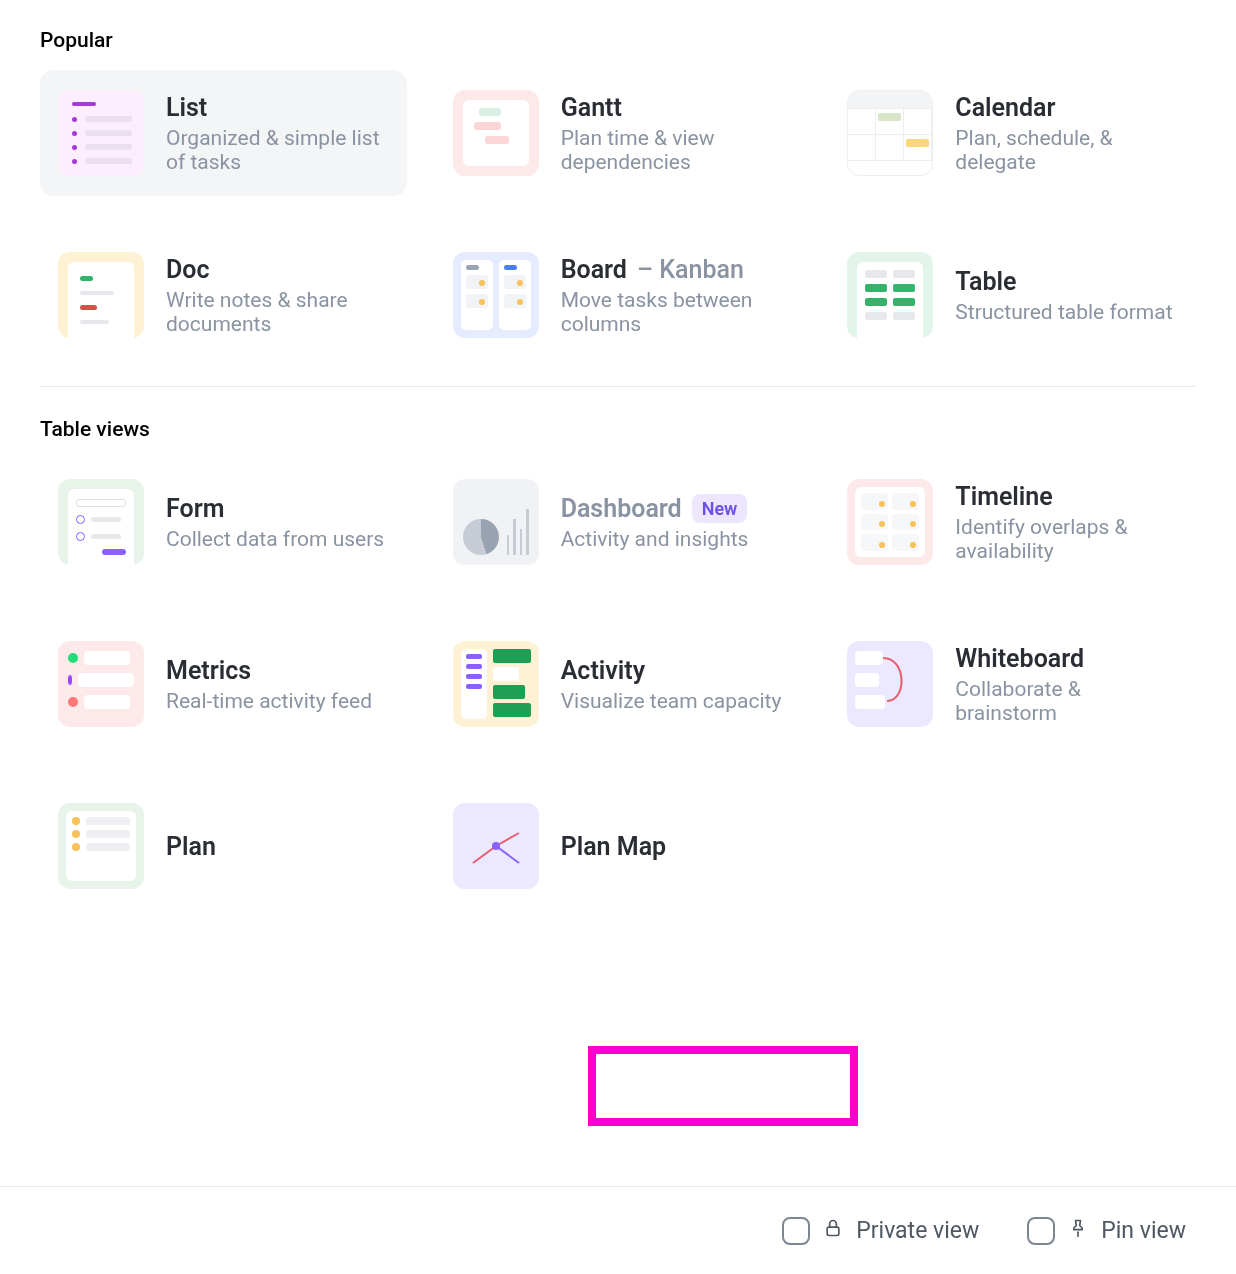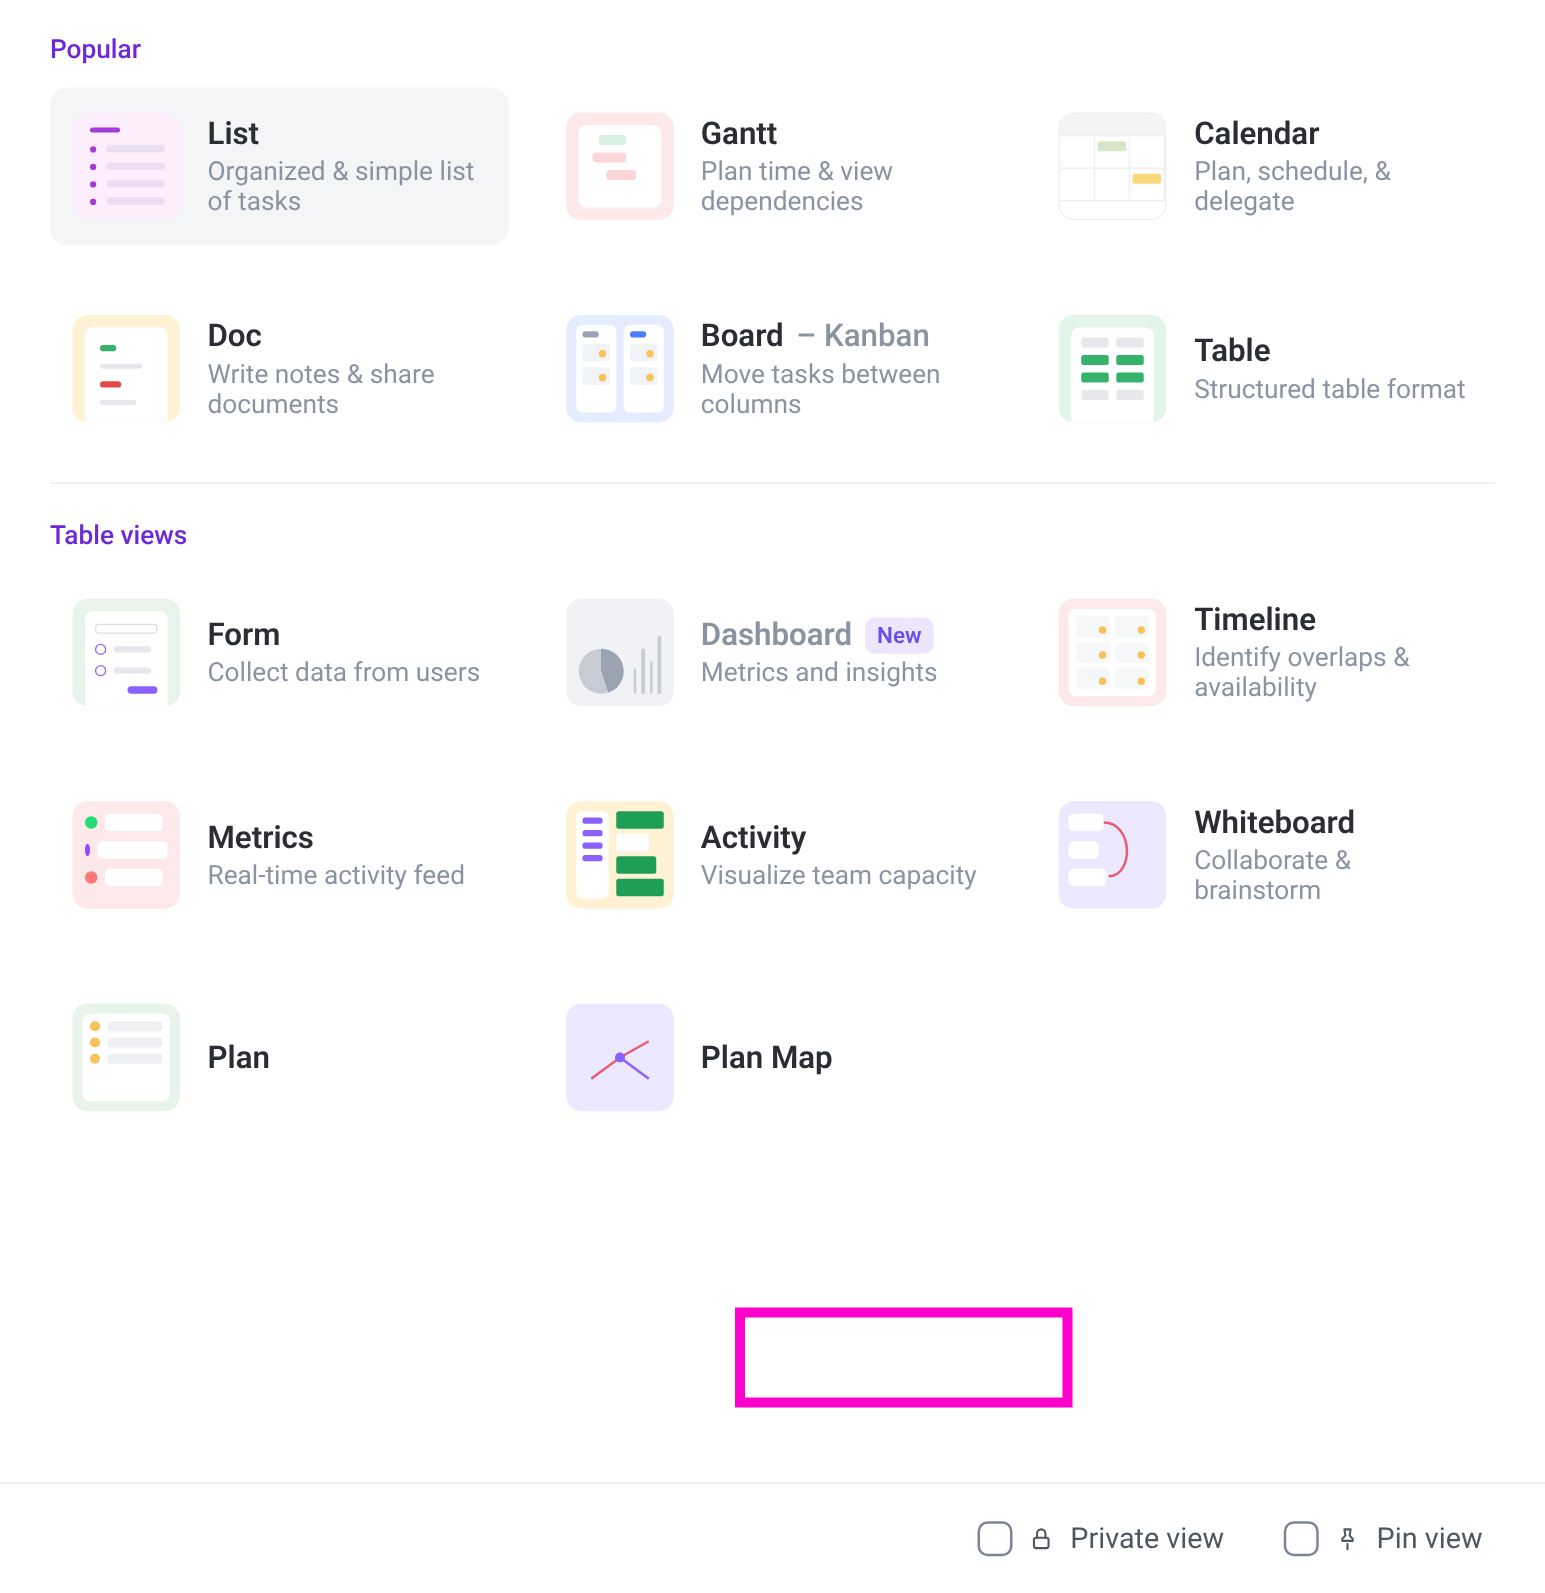--- a/index.html
+++ b/index.html
@@ -11,21 +11,21 @@
     height: 1274px;
     overflow: hidden;
     position: relative;
   }
   .panel {
     padding: 28px 40px 80px 40px;
   }
   .section-title {
     font-size: 21px;
     font-weight: 500;
-    color: #6d28d9;
+    color: #000000;
     margin-bottom: 18px;
   }
   .grid {
     display: grid;
     grid-template-columns: 1fr 1fr 1fr;
     column-gap: 28px;
     row-gap: 36px;
   }
   .view-card {
     display: flex;
@@ -85,21 +85,20 @@
     background: #ffffff;
     border-top: 1px solid #e8eaed;
     display: flex;
     align-items: center;
     justify-content: flex-end;
     gap: 28px;
     padding: 0 40px;
   }
   .footer-item {
     display: flex;
-    align-items: center;
     gap: 12px;
     font-size: 23px;
     color: #4f5762;
     cursor: pointer;
     padding: 6px 10px;
   }
   .checkbox {
     width: 28px;
     height: 28px;
     border: 2px solid #7c8593;
@@ -375,21 +374,21 @@
             <span></span>
             <span></span>
             <span></span>
           </div>
       </div>
       <div class="text-col">
         <div class="title-row">
           <span class="view-title disabled">Dashboard</span>
           <span class="badge-new">New</span>
         </div>
-        <div class="view-desc">Metrics and insights</div>
+        <div class="view-desc">Activity and insights</div>
       </div>
     </div>
 
     <div class="view-card">
       <div class="thumb th-tl">
         <div class="tlb">
             <div class="c"></div>
             <div class="c"></div>
             <div class="c"></div>
             <div class="c"></div>

